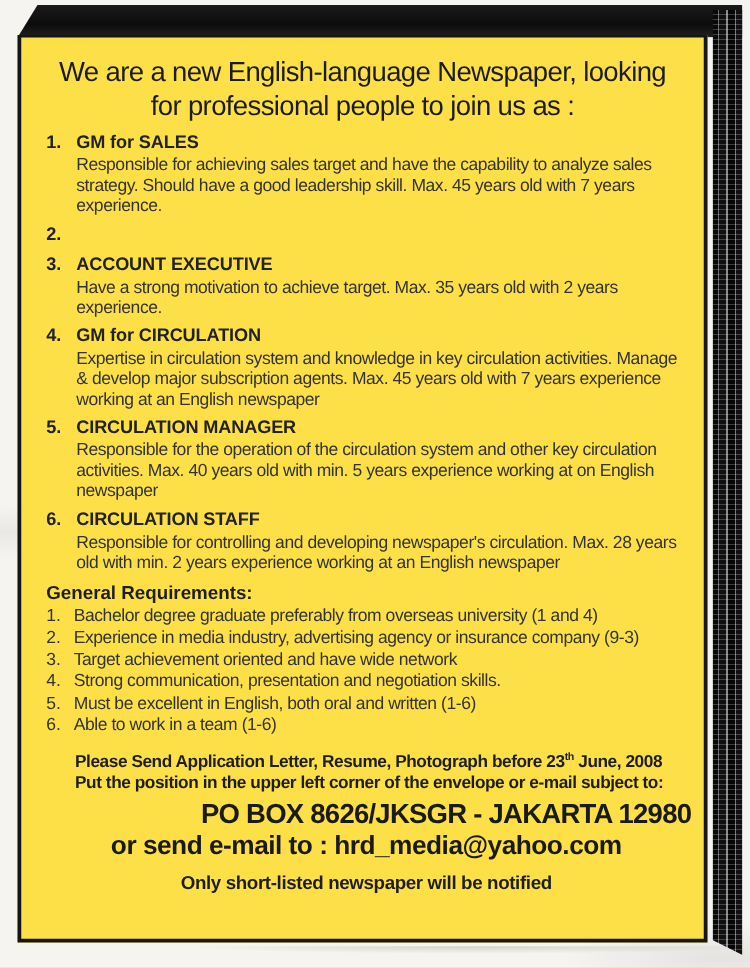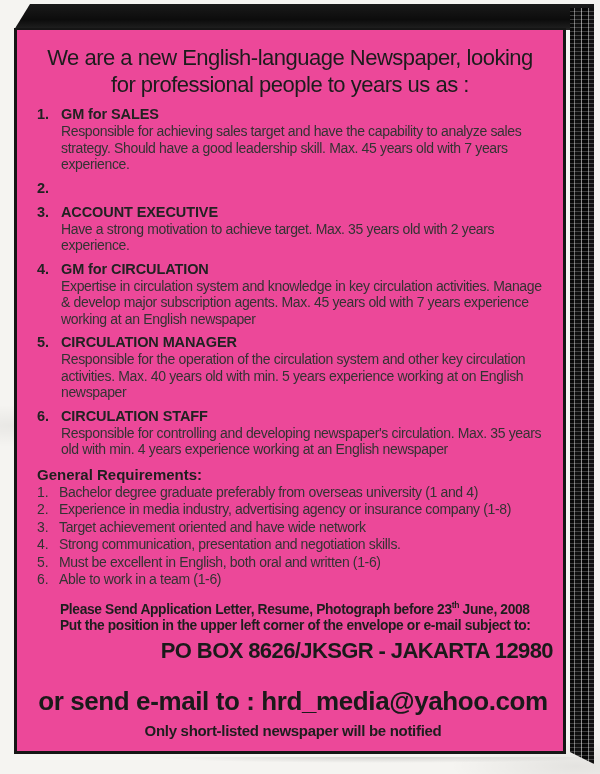--- a/index.html
+++ b/index.html
@@ -26,21 +26,21 @@
       repeating-linear-gradient(90deg, #090909 0 4px, #6e6e6e 4px 5px, #101010 5px 11px, #8a8a8a 11px 12px, #060606 12px 18px, #777 18px 19px, #111 19px 24px);
     clip-path:polygon(0 0, 100% 0, 100% 100%, 0 calc(100% - 12px));
   }
   .scan-shadow{
     position:absolute;left:70px;top:757px;width:520px;height:8px;
     background:radial-gradient(ellipse 60% 100% at 60% 0%, rgba(0,0,0,0.14), transparent 75%);
   }
   .ad-box{
     position:absolute;left:14px;top:28px;width:552px;height:726px;
     box-sizing:border-box;border:3px solid #151515;border-top-width:2px;
-    background:#ec4899;
+    background:#fde047;
     padding:8px 8px 0 8px;
   }
   .header{
     text-align:center;margin-top:6px;
     font-size:22px;letter-spacing:-0.5px;line-height:27px;color:#1c1c1c;
   }
   .jobs{margin-top:8px;padding-left:12px;padding-right:4px;}
   .job{display:flex;margin-bottom:7px;}
   .job-num{width:24px;flex:0 0 24px;font-weight:bold;font-size:14.5px;line-height:17px;color:#222;}
   .job-body{flex:1;}
@@ -48,35 +48,35 @@
   .job-desc{font-size:14px;line-height:16.5px;letter-spacing:-0.35px;color:#333;}
   .reqs{margin-top:4px;padding-left:12px;padding-right:2px;}
   .reqs-heading{font-weight:bold;font-size:15px;line-height:19px;color:#1f1f1f;}
   .req{display:flex;}
   .req-num{width:22px;flex:0 0 22px;font-size:14px;line-height:17.5px;color:#333;}
   .req-text{flex:1;font-size:14px;line-height:17.5px;letter-spacing:-0.35px;color:#333;}
   .apply{margin-top:8px;padding-left:8px;padding-right:2px;}
   .apply-line{font-weight:bold;font-size:13.8px;line-height:17px;letter-spacing:-0.35px;color:#1e1e1e;margin-left:27px;}
   .apply-line sup{font-size:0.62em;vertical-align:super;}
   .pobox{font-weight:bold;font-size:22px;line-height:27px;letter-spacing:-0.6px;text-align:right;margin-top:3px;color:#1a1a1a;}
-  .email{font-weight:bold;font-size:26px;line-height:26px;letter-spacing:-0.4px;text-align:center;color:#1a1a1a;margin-top:24px;}
+  .email{font-weight:bold;font-size:21px;line-height:26px;letter-spacing:-0.4px;text-align:center;color:#1a1a1a;}
   .notice{font-weight:bold;font-size:15px;line-height:18px;letter-spacing:-0.3px;text-align:center;margin-top:8px;color:#1e1e1e;}
 </style>
 </head>
 <body>
 
 <div class="top-band"></div>
 <div class="right-band"></div>
 <div class="scan-shadow"></div>
 
 <div class="ad-box">
 
   <div class="header">
     <div>We are a new English-language Newspaper, looking</div>
-    <div>for professional people to years us as :</div>
+    <div>for professional people to join us as :</div>
   </div>
 
   <div class="jobs">
     <div class="job">
       <div class="job-num">1.</div>
       <div class="job-body">
         <div class="job-title">GM for SALES</div>
         <div class="job-desc">Responsible for achieving sales target and have the capability to analyze sales strategy. Should have a good leadership skill. Max. 45 years old with 7 years experience.</div>
       </div>
     </div>
@@ -103,34 +103,34 @@
       <div class="job-num">5.</div>
       <div class="job-body">
         <div class="job-title">CIRCULATION MANAGER</div>
         <div class="job-desc">Responsible for the operation of the circulation system and other key circulation activities. Max. 40 years old with min. 5 years experience working at on English newspaper</div>
       </div>
     </div>
     <div class="job">
       <div class="job-num">6.</div>
       <div class="job-body">
         <div class="job-title">CIRCULATION STAFF</div>
-        <div class="job-desc">Responsible for controlling and developing newspaper's circulation. Max. 35 years old with min. 4 years experience working at an English newspaper</div>
+        <div class="job-desc">Responsible for controlling and developing newspaper's circulation. Max. 28 years old with min. 2 years experience working at an English newspaper</div>
       </div>
     </div>
   </div>
 
   <div class="reqs">
     <div class="reqs-heading">General Requirements:</div>
     <div class="req">
       <div class="req-num">1.</div>
       <div class="req-text">Bachelor degree graduate preferably from overseas university  (1 and 4)</div>
     </div>
     <div class="req">
       <div class="req-num">2.</div>
-      <div class="req-text">Experience in media industry, advertising agency or insurance company (1-8)</div>
+      <div class="req-text">Experience in media industry, advertising agency or insurance company (9-3)</div>
     </div>
     <div class="req">
       <div class="req-num">3.</div>
       <div class="req-text">Target achievement oriented and have wide network</div>
     </div>
     <div class="req">
       <div class="req-num">4.</div>
       <div class="req-text">Strong communication, presentation and negotiation skills.</div>
     </div>
     <div class="req">

